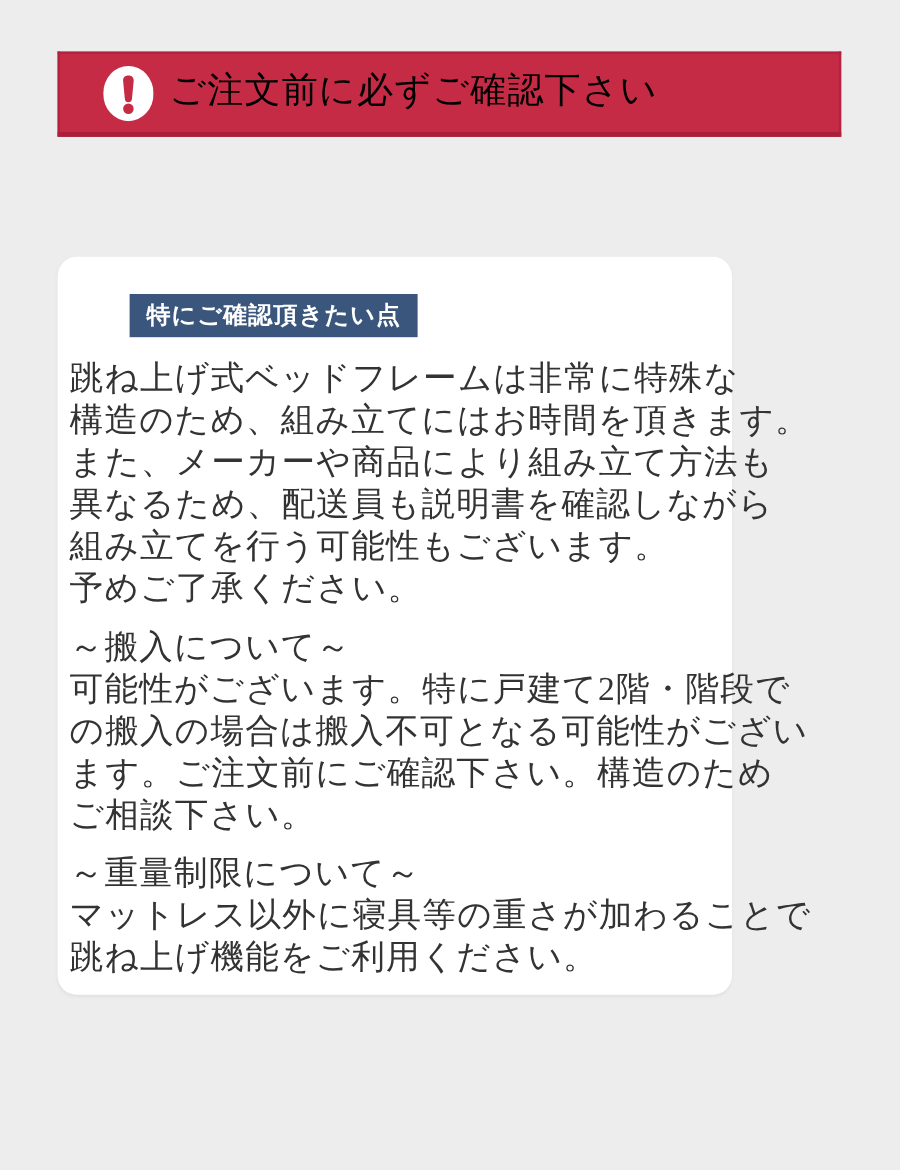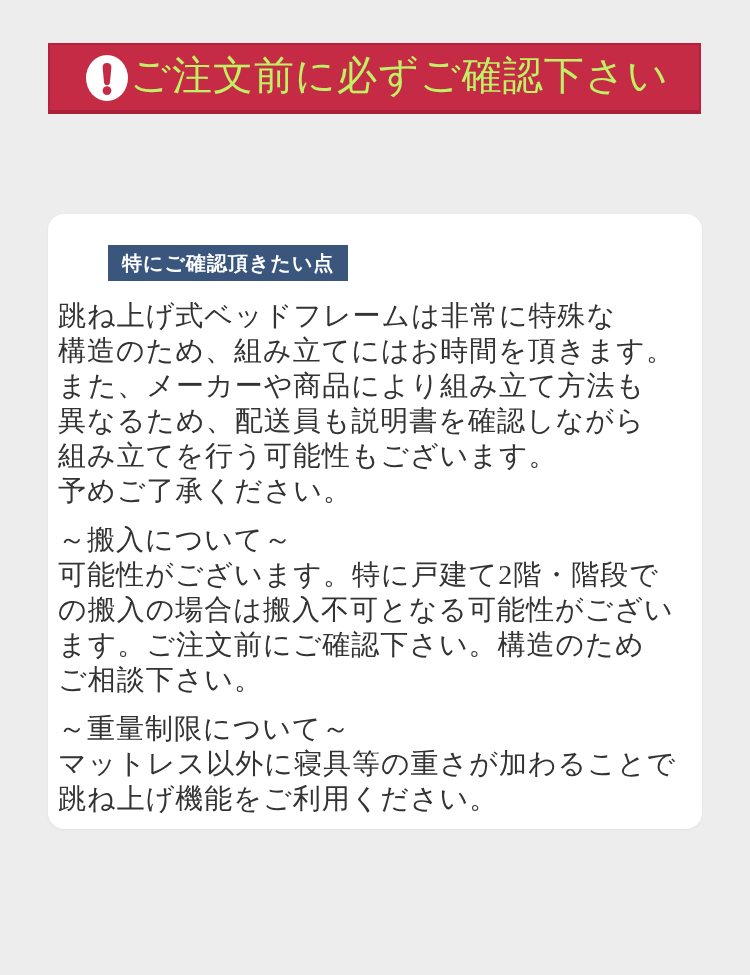--- a/index.html
+++ b/index.html
@@ -28,33 +28,33 @@
     align-items: center;
     padding-left: 36px;
   }
   .banner .excl-icon {
     width: 42px;
     height: 46px;
     flex: 0 0 auto;
     display: block;
   }
   .banner-text {
-    color: #bef264;
-    font-size: 40px;
+    color: #000000;
+    font-size: 30px;
     letter-spacing: 1px;
-    margin-left: 2px;
+    margin-left: 13px;
     white-space: nowrap;
     line-height: 1;
     padding-bottom: 4px;
   }
   .card {
     position: absolute;
     left: 48px;
     top: 214px;
-    width: 654px;
+    width: 562px;
     box-sizing: border-box;
     background: #ffffff;
     border-radius: 16px;
     padding: 31px 10px 13px 10px;
     box-shadow: 0 1px 3px rgba(0,0,0,0.05);
   }
   .badge {
     display: inline-block;
     margin-left: 50px;
     background: #3a567d;

